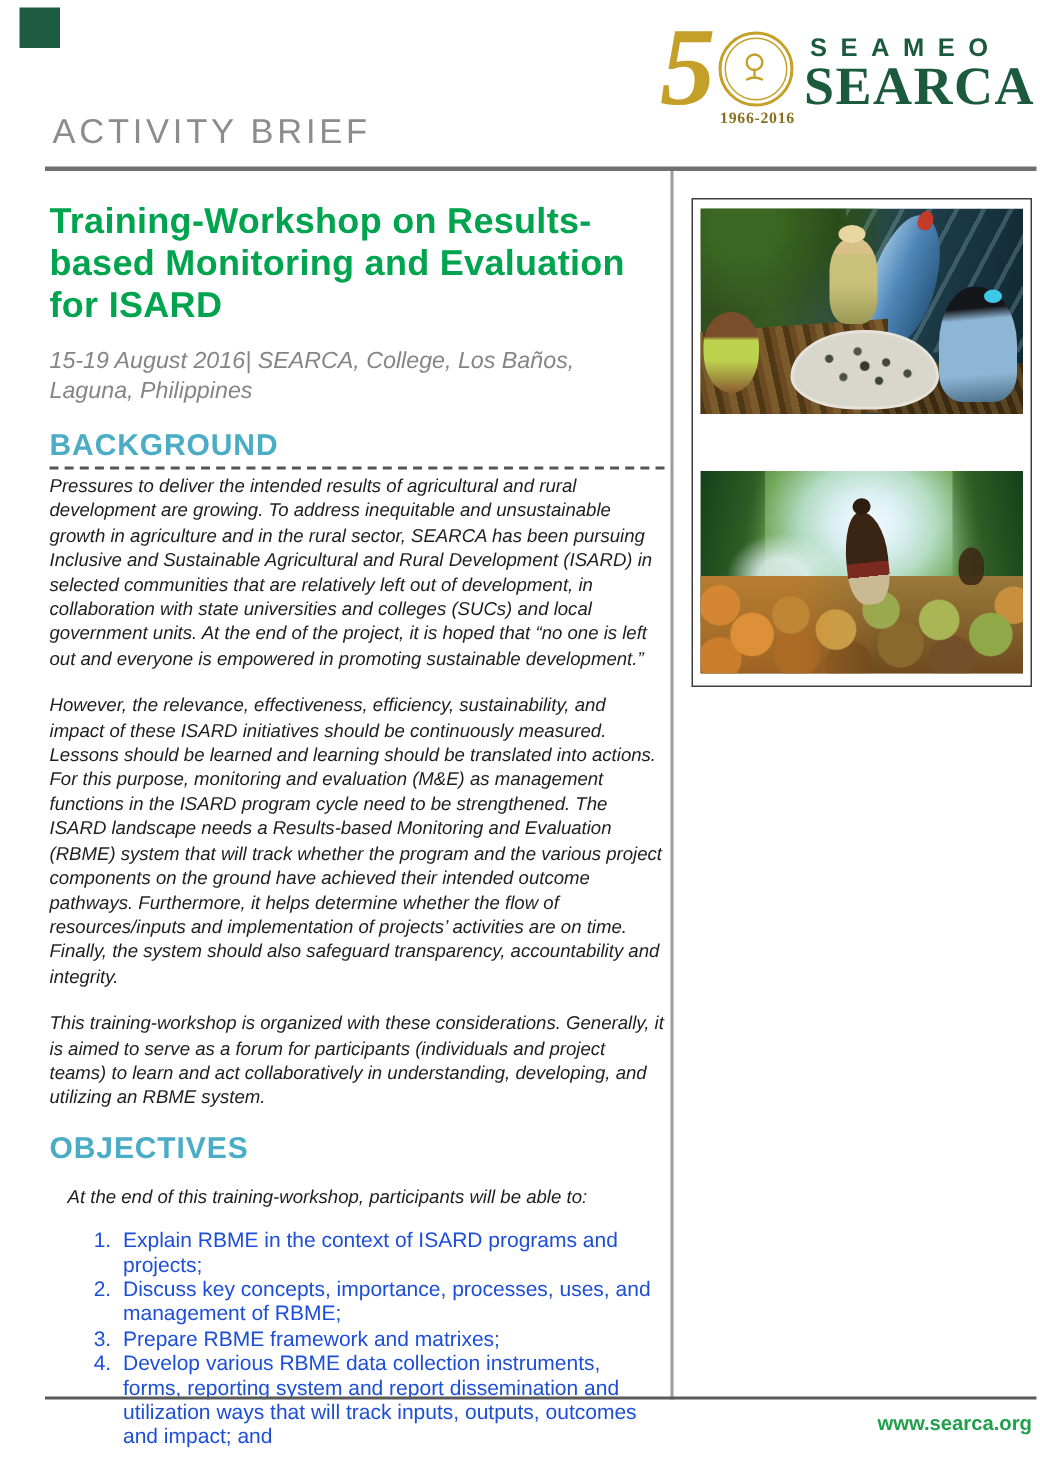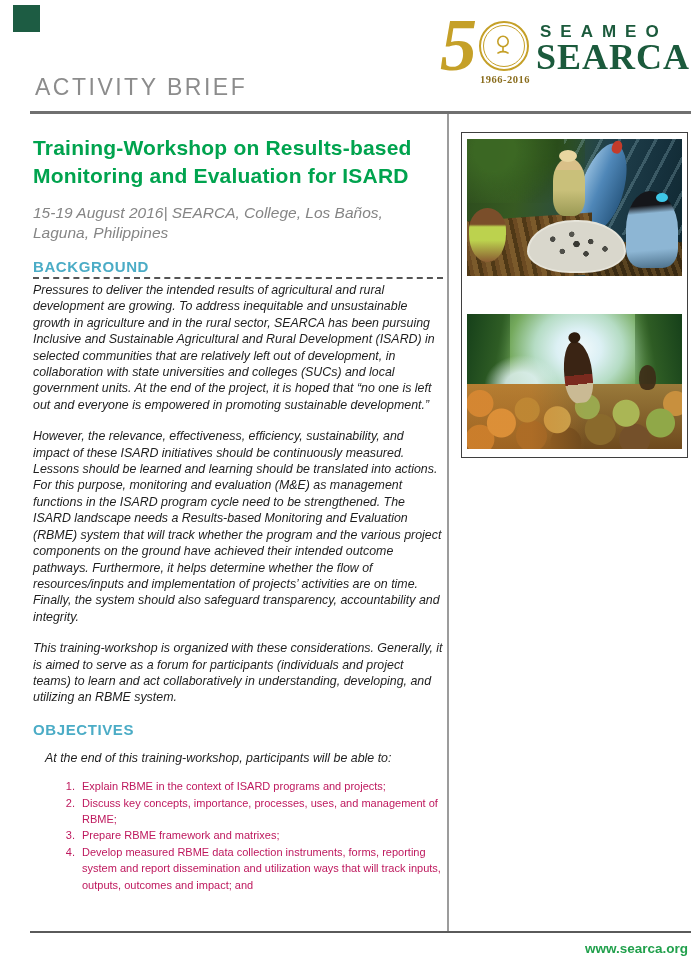--- a/index.html
+++ b/index.html
@@ -25,29 +25,29 @@
   .searca{position:absolute;left:98px;top:25px;font-family:"Liberation Serif",serif;
     font-weight:bold;font-size:36px;line-height:40px;color:#1B5A3C;letter-spacing:1px;white-space:nowrap;}
 
   
   .kicker{position:absolute;left:35px;top:74px;font-size:23px;color:#8c8c8c;letter-spacing:2.5px;}
   .header-rule{position:absolute;left:30px;top:111px;width:661px;height:3px;background:#707070;}
   .v-divider{position:absolute;left:447px;top:114px;width:2px;height:819px;background:#9c9c9c;}
 
   
   .left-col{position:absolute;left:33px;top:134px;width:410px;}
-  .title{margin:0 0 13px 0;font-size:21px;line-height:28px;font-weight:bold;color:#00A34E;letter-spacing:.2px;}
+  .title{margin:0 0 13px 0;font-size:24px;line-height:28px;font-weight:bold;color:#00A34E;letter-spacing:.2px;}
   .meta{margin:0 0 15px 0;font-style:italic;font-size:15.5px;line-height:20px;color:#858585;}
-  .sec-head{margin:0;font-size:15px;font-weight:bold;color:#4BACC6;letter-spacing:.6px;}
+  .sec-head{margin:0;font-size:20px;font-weight:bold;color:#4BACC6;letter-spacing:.6px;}
   .sec-head.ruled{border-bottom:2px dashed #555;padding-bottom:2px;margin-bottom:3px;}
   .body-p{margin:0 0 15px 0;font-size:12.4px;line-height:16.4px;color:#1e1e1e;font-style:italic;}
   .objectives-head{margin:14px 0 2px 0;}
   .intro{margin:12px;}
   ol.obj{margin:0;padding-left:45px;}
-  ol.obj li{font-size:11px;line-height:16.4px;color:#be185d;padding-left:4px;}
+  ol.obj li{font-size:14px;line-height:16.4px;color:#1d4ed8;padding-left:4px;}
 
   
   .photo-box{position:absolute;left:461px;top:132px;width:227px;height:326px;border:1px solid #3f3f3f;background:#fff;box-sizing:border-box;}
   .photo{position:absolute;overflow:hidden;}
   .photo>div{position:absolute;}
   .photo1{left:5px;top:6px;width:215px;height:137px;}
   .photo2{left:5px;top:181px;width:215px;height:135px;}
 
   .p1-base{inset:0;background:linear-gradient(100deg,#2c4b1d 0%,#375a22 25%,#2f5038 42%,#20404c 60%,#15303c 85%,#102830 100%);}
   .p1-foliage{left:-5%;top:-8%;width:60%;height:55%;opacity:.9;background:
@@ -155,21 +155,21 @@
       <p class="body-p">This training-workshop is organized with these considerations. Generally, it is aimed to serve as a forum for participants (individuals and project teams) to learn and act collaboratively in understanding, developing, and utilizing an RBME system.</p>
     </div>
 
     <div>
       <h2 class="sec-head objectives-head">OBJECTIVES</h2>
       <p class="body-p intro">At the end of this training-workshop, participants will be able to:</p>
       <ol class="obj">
         <li>Explain RBME in the context of ISARD programs and projects;</li>
         <li>Discuss key concepts, importance, processes, uses, and management of RBME;</li>
         <li>Prepare RBME framework and matrixes;</li>
-        <li>Develop measured RBME data collection instruments, forms, reporting system and report dissemination and utilization ways that will track inputs, outputs, outcomes and impact; and</li>
+        <li>Develop various RBME data collection instruments, forms, reporting system and report dissemination and utilization ways that will track inputs, outputs, outcomes and impact; and</li>
       </ol>
     </div>
   </div>
 
   <div class="photo-box">
     <div class="photo photo1" aria-label="Fisherman on a boat handing fresh fish to residents on a wooden stilt walkway">
       <div class="p1-base"></div>
       <div class="p1-foliage"></div>
       <div class="p1-water"></div>
       <div class="p1-boat"></div>

